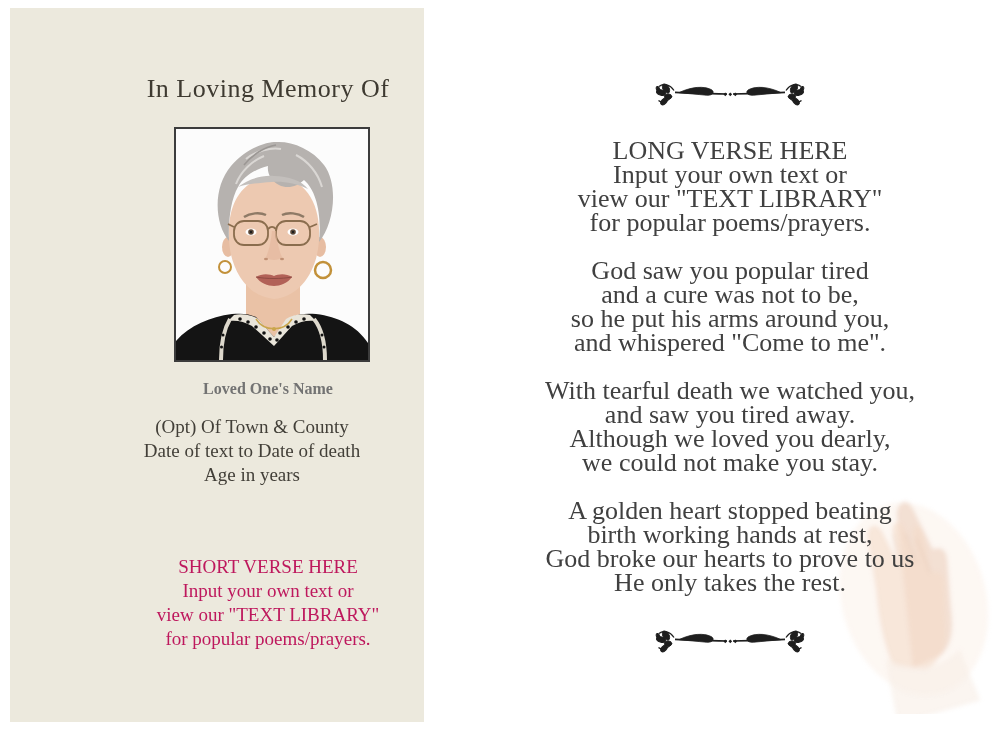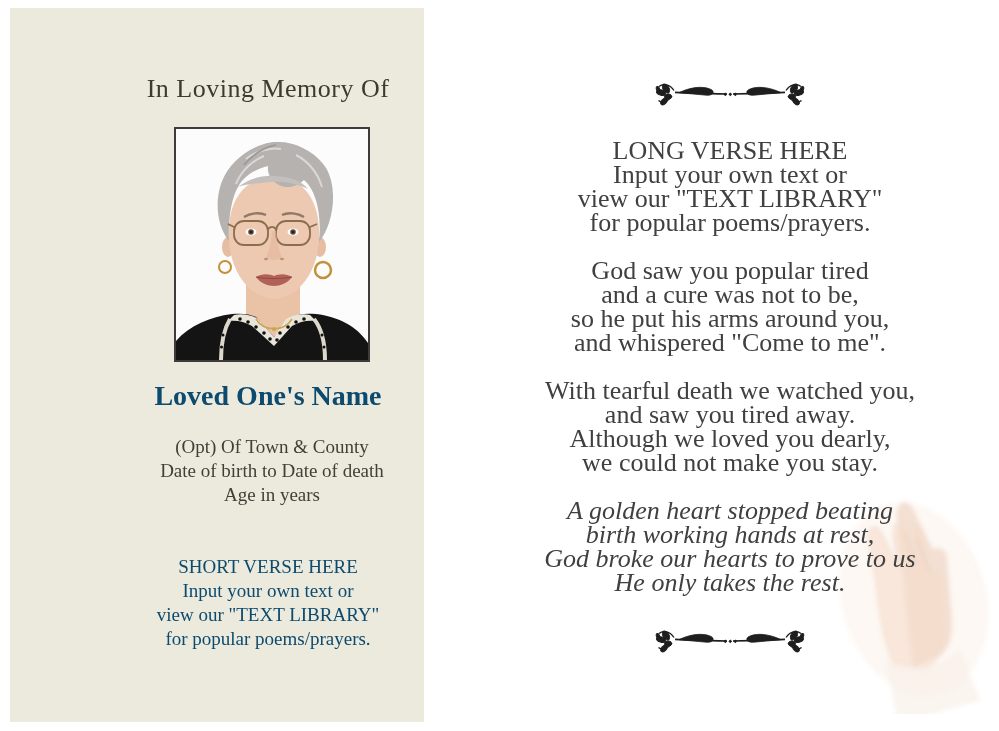--- a/index.html
+++ b/index.html
@@ -16,43 +16,43 @@
   .lc-heading {
     position:absolute; left:26px; top:66px; width:464px;
     text-align:center; font-size:26px; color:#3e3a31; letter-spacing:.5px;
   }
   .photo-frame {
     position:absolute; left:164px; top:119px; width:192px; height:231px;
     border:2px solid #3c3c3c; background:#ffffff; overflow:hidden;
   }
   .lc-name {
     position:absolute; left:26px; top:372px; width:464px;
-    text-align:center; font-size:28px; font-weight:bold; color:#0c4a6e;
+    text-align:center; font-size:16px; font-weight:bold; color:#737373;
   }
   .lc-details {
-    position:absolute; left:30px; top:407px; width:464px;
-    text-align:center; font-size:19px; line-height:24px; color:#423f38;margin-top:20px;
+    position:absolute; left:10px; top:407px; width:464px;
+    text-align:center; font-size:19px; line-height:24px; color:#423f38;
   }
   .lc-verse {
     position:absolute; left:26px; top:547px; width:464px;
-    text-align:center; font-size:19px; line-height:24px; color:#0c4a6e;
+    text-align:center; font-size:19px; line-height:24px; color:#be185d;
   }
   
   .right-panel {
     position:absolute; left:520px; top:0; width:420px; height:731px; z-index:2;
   }
   .flourish { position:absolute; left:135px; width:150px; height:28px; }
   .flourish-top { top:80px; }
   .flourish-bottom { top:627px; }
   .rc-text {
     position:absolute; left:0; top:139px; width:420px;
     text-align:center; font-size:26px; line-height:24px; color:#404040;
   }
   .stanza { margin:0 0 24px 0; }
-  .stanza:last-child { margin-bottom:0;font-style:italic; }
+  .stanza:last-child { margin-bottom:0; }
   .line { white-space:nowrap; }
   
   .watermark { position:absolute; left:828px; top:486px; z-index:0; }
 </style>
 </head>
 <body>
 
 <svg class="watermark" width="171" height="228" viewBox="0 0 171 228">
   <defs>
     <filter id="soft" x="-30%" y="-30%" width="160%" height="160%">
@@ -150,21 +150,21 @@
 
       <path d="M80,190 C88,203 108,203 116,190" stroke="#caa64c" stroke-width="1.5" fill="none"></path>
       <circle cx="98" cy="200" r="2" fill="#caa64c"></circle>
     </svg>
   </div>
 
   <div class="lc-name">Loved One's Name</div>
 
   <div class="lc-details">
       <div class="line">(Opt) Of Town &amp; County</div>
-      <div class="line">Date of birth to Date of death</div>
+      <div class="line">Date of text to Date of death</div>
       <div class="line">Age in years</div>
     </div>
 
   <div class="lc-verse">
       <div class="line">SHORT VERSE HERE</div>
       <div class="line">Input your own text or</div>
       <div class="line">view our "TEXT LIBRARY"</div>
       <div class="line">for popular poems/prayers.</div>
     </div>
 </div>

